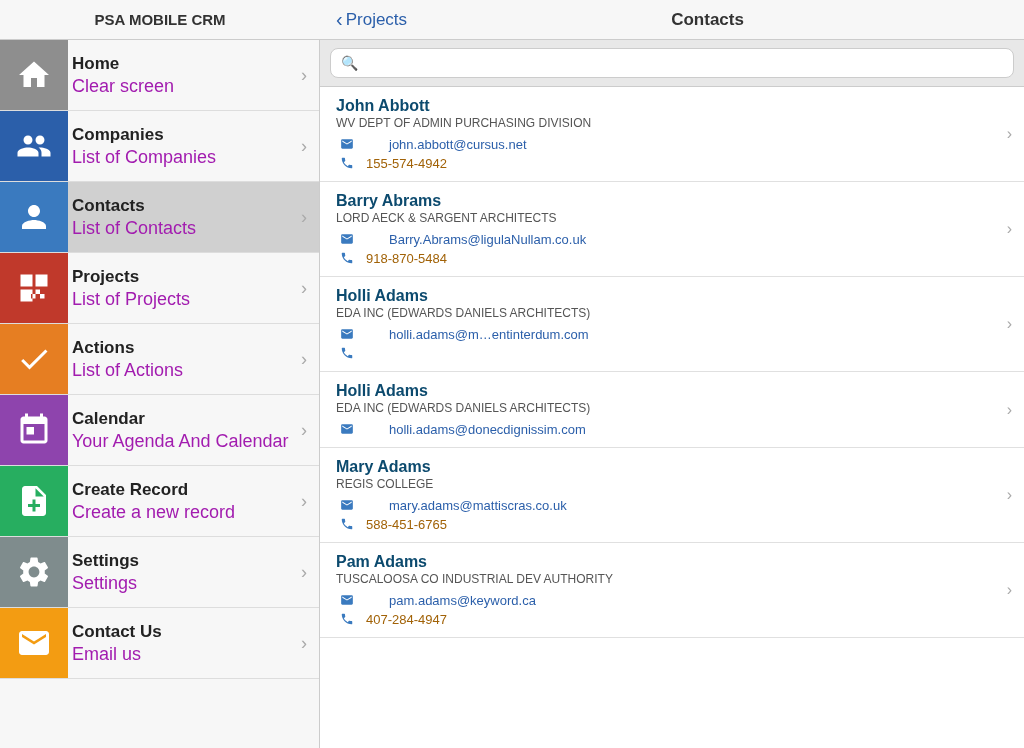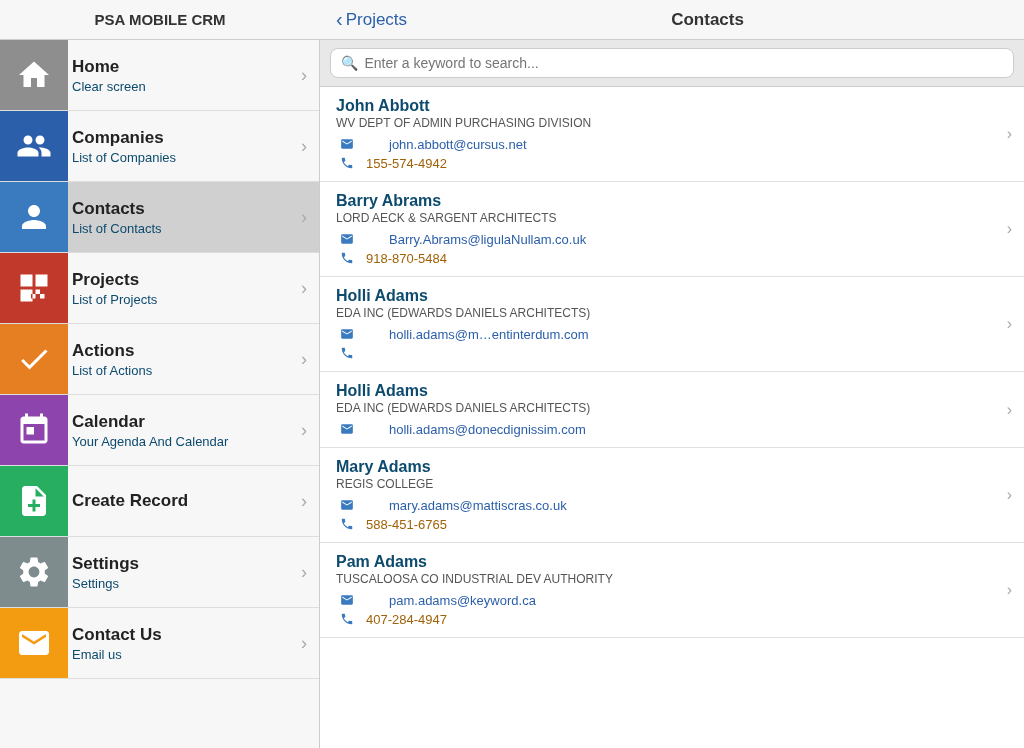--- a/index.html
+++ b/index.html
@@ -18,21 +18,21 @@
     .icon-companies { background: #2b5faa; }
     .icon-contacts { background: #3a7abf; }
     .icon-projects { background: #c0392b; }
     .icon-actions { background: #e67e22; }
     .icon-calendar { background: #8e44ad; }
     .icon-create { background: #27ae60; }
     .icon-settings { background: #7f8c8d; }
     .icon-contact-us { background: #f39c12; }
     .sidebar-text { flex: 1; padding: 0 4px; }
     .sidebar-label { font-size: 17px; font-weight: 600; color: #222; }
-    .sidebar-sublabel { font-size: 13px; color: #0c4a6e; margin-top: 2px; }
+    .sidebar-sublabel { font-size: 18px; color: #a21caf; margin-top: 2px; }
     .sidebar-chevron { color: #aaa; font-size: 18px; margin-right: 12px; }
 
     
     .content { flex: 1; display: flex; flex-direction: column; background: #fff; overflow: hidden; }
 
     
     .search-bar { padding: 8px 10px; background: #e8e8e8; border-bottom: 1px solid #ccc; flex-shrink: 0; }
     .search-input-wrap { background: #fff; border: 1px solid #ccc; border-radius: 8px; display: flex; align-items: center; padding: 6px 10px; gap: 6px; }
     .search-icon-inner { color: #aaa; font-size: 14px; }
     .search-input { border: none; outline: none; font-size: 14px; color: #999; flex: 1; background: transparent; }
@@ -146,20 +146,21 @@
     </div>
 
     <div class="sidebar-item">
       <div class="sidebar-icon icon-create">
         <svg viewBox="0 0 24 24">
             <path d="M14 2H6c-1.1 0-1.99.9-1.99 2L4 20c0 1.1.89 2 1.99 2H18c1.1 0 2-.9 2-2V8l-6-6zm2 14h-3v3h-2v-3H8v-2h3v-3h2v3h3v2zm-3-7V3.5L18.5 9H13z"></path>
           </svg>
       </div>
       <div class="sidebar-text">
         <div class="sidebar-label">Create Record</div>
+        <div class="sidebar-sublabel">Create a new record</div>
       </div>
       <div class="sidebar-chevron">›</div>
     </div>
 
     <div class="sidebar-item">
       <div class="sidebar-icon icon-settings">
         <svg viewBox="0 0 24 24">
             <path d="M19.14 12.94c.04-.3.06-.61.06-.94s-.02-.64-.07-.94l2.03-1.58c.18-.14.23-.41.12-.61l-1.92-3.32c-.12-.22-.37-.29-.59-.22l-2.39.96c-.5-.38-1.03-.7-1.62-.94l-.36-2.54c-.04-.24-.24-.41-.48-.41h-3.84c-.24 0-.43.17-.47.41l-.36 2.54c-.59.24-1.13.57-1.62.94l-2.39-.96c-.22-.08-.47 0-.59.22L2.74 8.87c-.12.21-.08.47.12.61l2.03 1.58c-.05.3-.09.63-.09.94s.02.64.07.94l-2.03 1.58c-.18.14-.23.41-.12.61l1.92 3.32c.12.22.37.29.59.22l2.39-.96c.5.38 1.03.7 1.62.94l.36 2.54c.05.24.24.41.48.41h3.84c.24 0 .44-.17.47-.41l.36-2.54c.59-.24 1.13-.56 1.62-.94l2.39.96c.22.08.47 0 .59-.22l1.92-3.32c.12-.22.07-.47-.12-.61l-2.01-1.58zM12 15.6c-1.98 0-3.6-1.62-3.6-3.6s1.62-3.6 3.6-3.6 3.6 1.62 3.6 3.6-1.62 3.6-3.6 3.6z"></path>
           </svg>
       </div>
@@ -183,21 +184,20 @@
       <div class="sidebar-chevron">›</div>
     </div>
 
   </div>
 
   <div class="content">
 
     <div class="search-bar">
       <div class="search-input-wrap">
         <span class="search-icon-inner">🔍</span>
-        <input class="search-input" type="text" placeholder="Enter a keyword to search..." style="">
       </div>
     </div>
 
     <div class="contact-list">
 
       <div class="contact-item">
         <div class="contact-name">John Abbott</div>
         <div class="contact-company">WV DEPT OF ADMIN PURCHASING DIVISION</div>
         <div class="contact-detail">
           <div class="detail-icon">

